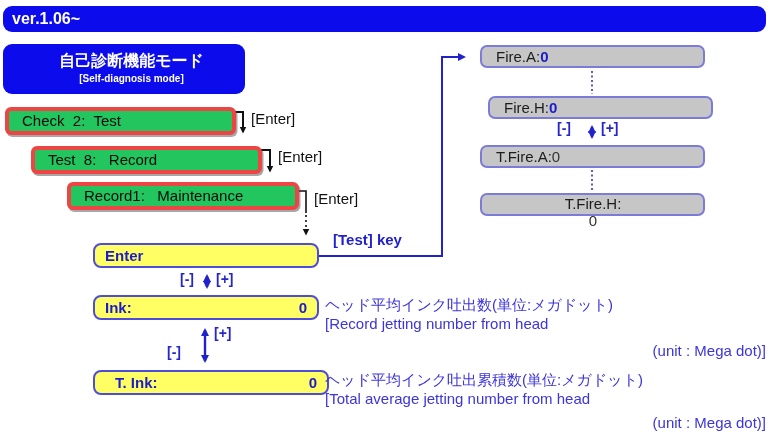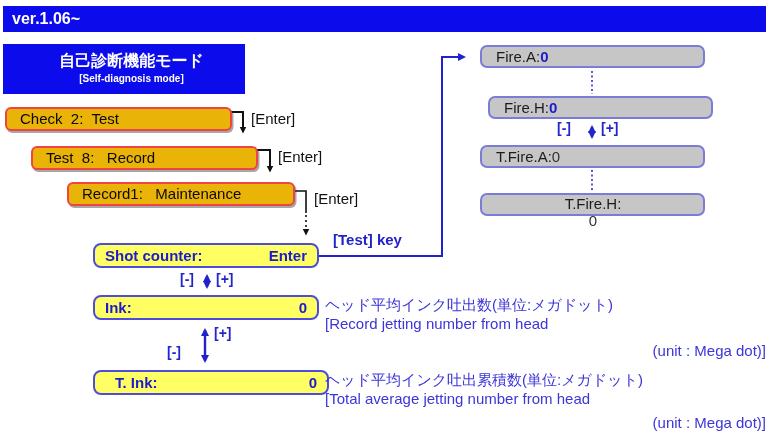--- a/index.html
+++ b/index.html
@@ -1,27 +1,27 @@
 <!DOCTYPE html>
 <html><head>
 <meta charset="utf-8">
 <style>
   html,body{margin:0;padding:0;background:#ffffff;}
   #page{position:relative;width:770px;height:448px;background:#ffffff;overflow:hidden;
         font-family:"Liberation Sans","DejaVu Sans",sans-serif;}
-  .abs{position:absolute;}
+  .abs{position:absolute;border-radius:9px;}
   
   .header-bar{left:3px;top:6px;width:754px;height:26px;background:#0b0bec;color:#ffffff;
               font-size:16px;font-weight:bold;line-height:26px;padding-left:9px;}
   .title-box{left:3px;top:44px;width:227px;height:50px;background:#0b0bec;color:#ffffff;
              display:flex;flex-direction:column;align-items:center;justify-content:center;padding-left:15px;}
   .title-ja{font-size:16px;font-weight:bold;line-height:19px;}
   .title-en{font-size:10px;font-weight:bold;line-height:18px;}
   
-  .menu-box{height:20px;background:#eab308;border:2px solid #ef4444;border-radius:6px;
+  .menu-box{height:20px;background:#22c55e;border:4px solid #ef4444;border-radius:6px;
             box-shadow:1.5px 2px 0 rgba(60,60,60,.45);
             font-size:15px;color:#0a0a0a;line-height:20px;padding-left:13px;white-space:pre;}
   
   .lcd-yellow{height:21px;background:#ffff63;border:2px solid #4d4dd8;border-radius:8px;
               display:flex;justify-content:space-between;align-items:center;padding:0 10px;
               font-size:15px;font-weight:bold;color:#1c1ccd;white-space:pre;}
   
   .lcd-gray{height:19px;background:#c6c6c6;border:2px solid #7b7bd8;border-radius:7px;
             display:flex;align-items:center;padding:0 13px 0 14px;
             font-size:15px;color:#1c1c1c;white-space:pre;}
@@ -81,21 +81,20 @@
   <div class="abs menu-box" style="left:5px;top:107px;width:210px;">Check  2:  Test</div>
   <div class="abs menu-box" style="left:31px;top:146px;width:210px;">Test  8:   Record</div>
   <div class="abs menu-box" style="left:67px;top:182px;width:211px;">Record1:   Maintenance</div>
 
   <span class="abs enter-label" style="left:251px;top:110px;">[Enter]</span>
   <span class="abs enter-label" style="left:278px;top:148px;">[Enter]</span>
   <span class="abs enter-label" style="left:314px;top:190px;">[Enter]</span>
   <span class="abs enter-key-label" style="left:333px;top:231px;">[Test] key</span>
 
   <div class="abs lcd-yellow" style="left:93px;top:243px;width:202px;">
-    <span>Shot counter:</span>
     <span>Enter</span>
   </div>
   <div class="abs lcd-yellow" style="left:93px;top:295px;width:202px;">
     <span>Ink:</span>
     <span>0</span>
   </div>
   <div class="abs lcd-yellow" style="left:93px;top:370px;width:202px;padding-left:20px;">
     <span>T. Ink:</span>
     <span>0</span>
   </div>

